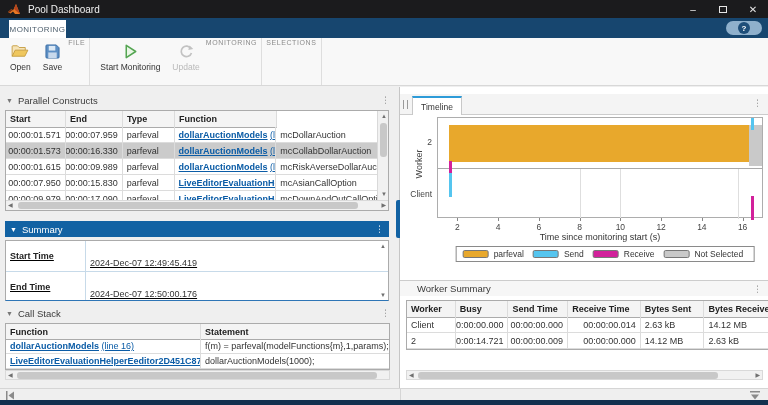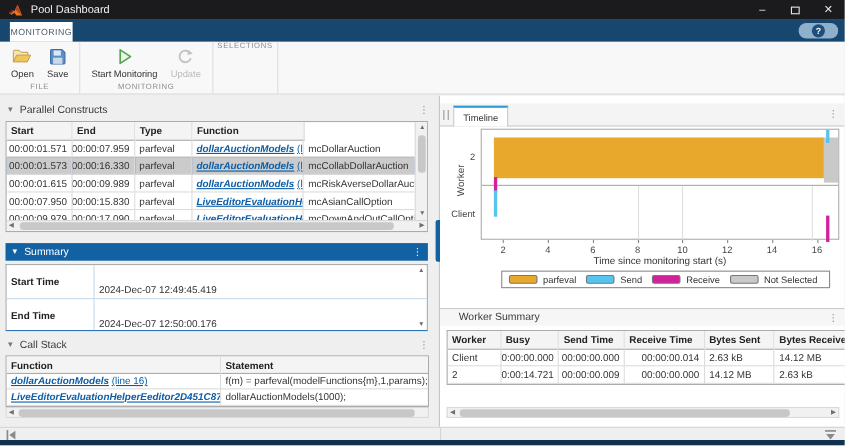--- a/index.html
+++ b/index.html
@@ -19,21 +19,21 @@
   .tabstrip { left:0; top:18px; width:768px; height:20px; background:#17466F; }
   .ts-tab { position:absolute; left:9px; top:2px; width:57px; height:18px; background:#FFFFFF; color:#4E5F6D;
             font-size:8px; letter-spacing:.4px; display:flex; align-items:center; justify-content:center; }
   .help-pill { position:absolute; right:6px; top:3px; width:36px; height:14px; background:#8FB0CC; border-radius:8px;
                display:flex; align-items:center; justify-content:center; }
   .help-circle { width:12px; height:12px; border-radius:50%; background:#1E4E79; color:#FFF; font-size:8px; font-weight:bold;
                  display:flex; align-items:center; justify-content:center; }
 
   
   .ribbon { left:0; top:38px; width:768px; height:48px; background:#F8F8F8; border-bottom:1px solid #D8D8D8; display:flex; }
-  .rgroup { display:flex; flex-direction:column; border-right:1px solid #DEDEDE; padding:0 4px; }
+  .rgroup { display:flex; flex-direction:row; border-right:1px solid #DEDEDE; padding:0 4px; }
   .rbtns { display:flex; flex:1; }
   .rbtn { display:flex; flex-direction:column; align-items:center; padding:4px 6px 0 6px; }
   .rbtn .lbl { font-size:8.5px; color:#333; margin-top:2px; white-space:nowrap; }
   .rbtn.disabled .lbl { color:#B9B9B9; }
   .rbtn .caret { font-size:6px; color:#555; line-height:6px; margin-top:1px; }
   .rcaption { font-size:7px; color:#8C8C8C; letter-spacing:.6px; text-align:center; padding:1px 0 2px 0; }
   .iconbox { height:18px; display:flex; align-items:center; justify-content:center; }
 
   
   .phead { height:16px; display:flex; align-items:center; font-size:9.5px; color:#3A3A3A; }
@@ -44,41 +44,41 @@
 
   .tbl { background:#FFFFFF; border:1px solid #ABABAB; overflow:hidden; }
   .trow { display:flex; }
   .tcell { font-size:9px; color:#333; padding:0 4px; border-right:1px solid #DCDCDC; border-bottom:1px solid #DCDCDC;
            white-space:nowrap; overflow:hidden; display:flex; align-items:center; }
   .thead .tcell { font-weight:bold; color:#222; background:#F4F4F4; border-bottom:1px solid #ABABAB; }
   .num { justify-content:flex-end; }
   .sel { background:#1d4ed8; }
   .sel .tcell { background:#CBCBCB; }
   .lnk { color:#0B5CA6; text-decoration:underline; }
-  .lnk.b { font-weight:bold;font-style:italic; }
+  .lnk.b { font-weight:bold; }
 
   
   .hscroll { background:#F1F1F1; border-top:1px solid #D9D9D9; position:relative; }
   .hscroll .thumb { position:absolute; top:1px; height:7px; background:#C8C8C8; border-radius:3px; }
   .hscroll .sarrow, .vscroll .sarrow { position:absolute; color:#707070; font-size:6px; line-height:9px; }
   .vscroll { position:absolute; background:#F1F1F1; border-left:1px solid #D9D9D9; }
   .vscroll .thumb { position:absolute; left:2px; width:7px; background:#C8C8C8; border-radius:3px; }
 
   
   .pc-head  { left:6px; top:92px; width:384px; }
   .pc-table { left:5px; top:110px; width:384px; height:101px; position:absolute; }
   .pc-rows  { position:absolute; left:0; top:0; right:11px; bottom:10px; overflow:hidden; }
   .pc .trow { height:16px; }
   .pc .thead .tcell{ height:17px; }
   .c-start{width:60px;} .c-end{width:57px;} .c-type{width:52px;} .c-fn{width:102px;} .c-det{width:101px; border-right:none;}
 
   
   .sum-head  { left:5px; top:221px; width:384px; }
   .sum-table { left:5px; top:240px; width:384px; height:61px; position:absolute; border-bottom:1px solid #2E75B6; }
-  .sum-table .trow { height:31px; }
+  .sum-table .trow { height:31px;text-decoration:underline; }
   .sum-table .tcell { border-color:#C7DAE9; }
   .s-lbl { width:80px; font-weight:bold; color:#222; }
   .s-val { flex:1; border-right:none;margin-top:13px; }
 
   
   .cs-head  { left:6px; top:305px; width:384px; }
   .cs-table { left:5px; top:323px; width:385px; height:47px; position:absolute; }
   .cs-table .trow { height:15px; }
   .cs-table .thead .tcell { height:16px; }
   .cs-fn { width:195px; }

